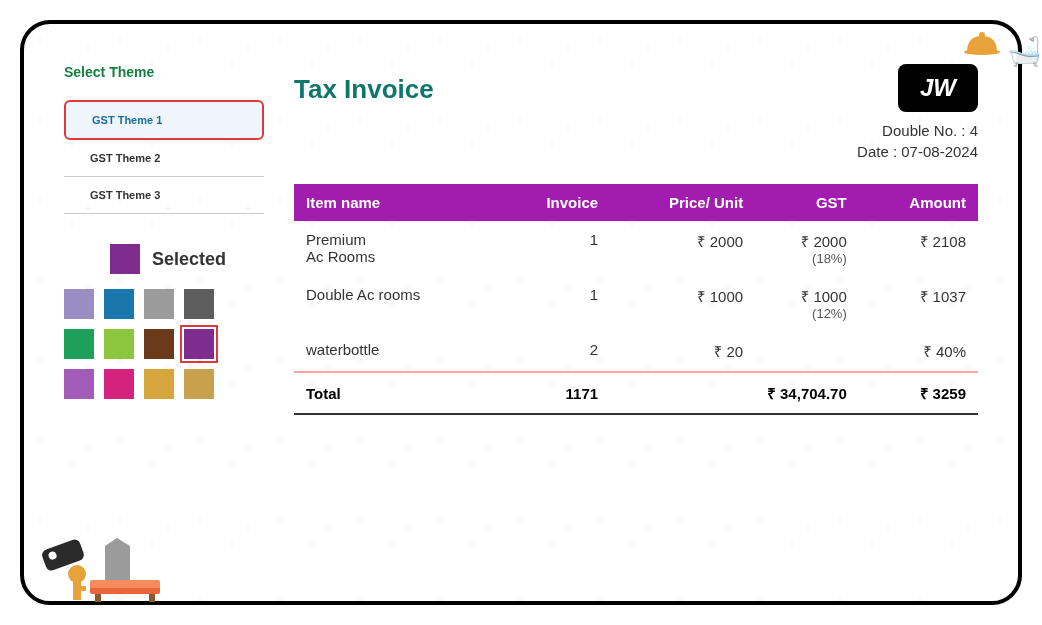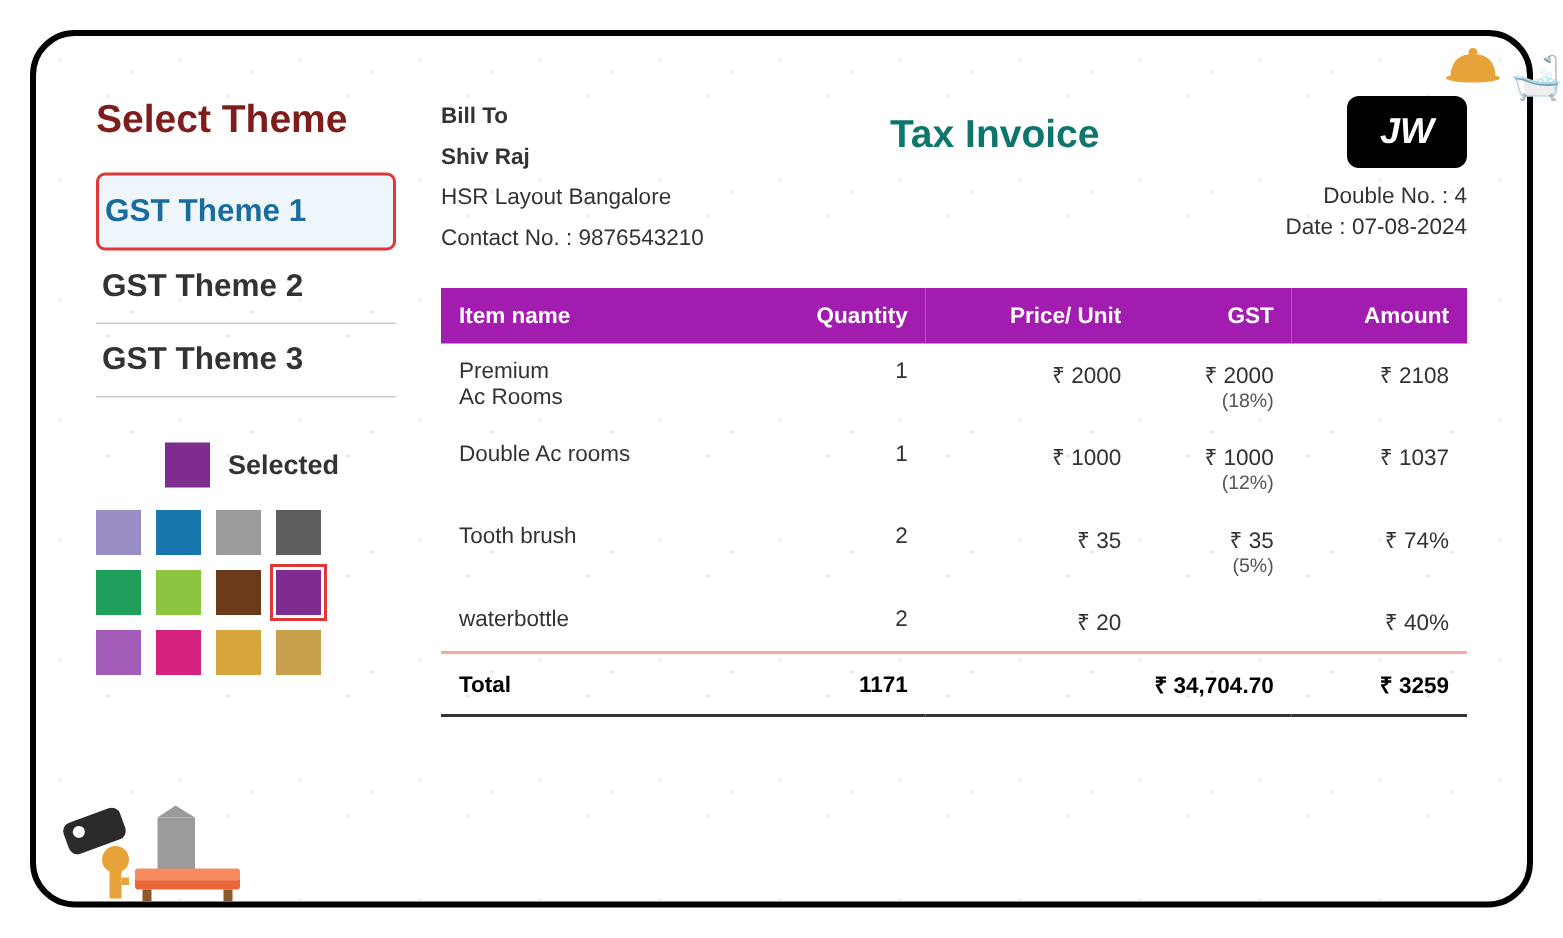--- a/index.html
+++ b/index.html
@@ -33,28 +33,28 @@
                         radial-gradient(circle at 60% 50%, #000 1px, transparent 2px),
                         radial-gradient(circle at 80% 30%, #000 1px, transparent 2px);
       background-size: 80px 80px;
     }
     .sidebar {
       width: 200px;
       flex-shrink: 0;
       z-index: 1;
     }
     .sidebar-title {
-      font-size: 26px;
-      font-weight: bold;
-      color: #7f1d1d;
+      font-size: 14px;
+      font-weight: bold;
+      color: #15803d;
       margin-bottom: 20px;
     }
     .theme-option {
-      padding: 12px 4px;
-      font-size: 21px;
+      padding: 12px 26px;
+      font-size: 11px;
       font-weight: bold;
       color: #333;
       border-bottom: 1px solid #ccc;
       cursor: pointer;
     }
     .theme-option.selected {
       border: 2px solid #e03838;
       border-radius: 6px;
       background: #eef6fb;
       color: #1a6b9e;
@@ -242,45 +242,37 @@
         <div class="swatch active" style="background: rgb(126, 45, 142);"></div>
         <div class="swatch" style="background: rgb(162, 91, 182);"></div>
         <div class="swatch" style="background: rgb(214, 34, 127);"></div>
         <div class="swatch" style="background: rgb(214, 166, 62);"></div>
         <div class="swatch" style="background: rgb(199, 161, 75);"></div>
       </div>
   </div>
 
   <div class="main">
     <div class="invoice-header">
-      <div class="bill-to">
-        <div class="bold">Bill To</div>
-        <div class="bold">Shiv Raj</div>
-        <div>HSR Layout Bangalore</div>
-        <div>
-          <span>Contact No. : </span><span>9876543210</span>
-        </div>
-      </div>
       <div class="tax-invoice-title">Tax Invoice</div>
       <div class="invoice-meta">
         <div class="logo-box">JW</div>
         <div class="meta-line">
           <span>Double No. : </span><span>4</span>
         </div>
         <div class="meta-line">
           <span>Date : </span><span>07-08-2024</span>
         </div>
       </div>
     </div>
 
     <table class="invoice-table">
       <thead>
         <tr>
           <th>Item name</th>
-          <th>Quantity</th>
+          <th>Invoice</th>
           <th>Price/ Unit</th>
           <th>GST</th>
           <th>Amount</th>
         </tr>
       </thead>
       <tbody>
           <tr>
             <td>Premium<br>Ac Rooms</td>
             <td>1</td>
             <td>₹ 2000</td>
@@ -288,27 +280,20 @@
             <td>₹ 2108</td>
           </tr>
           <tr>
             <td>Double Ac rooms</td>
             <td>1</td>
             <td>₹ 1000</td>
             <td>₹ 1000<span class="gst-pct">(12%)</span></td>
             <td>₹ 1037</td>
           </tr>
           <tr>
-            <td>Tooth brush</td>
-            <td>2</td>
-            <td>₹ 35</td>
-            <td>₹ 35<span class="gst-pct">(5%)</span></td>
-            <td>₹ 74%</td>
-          </tr>
-          <tr>
             <td>waterbottle</td>
             <td>2</td>
             <td>₹ 20</td>
             <td></td>
             <td>₹ 40%</td>
           </tr>
         </tbody>
       <tfoot>
         <tr>
           <td>Total</td>

